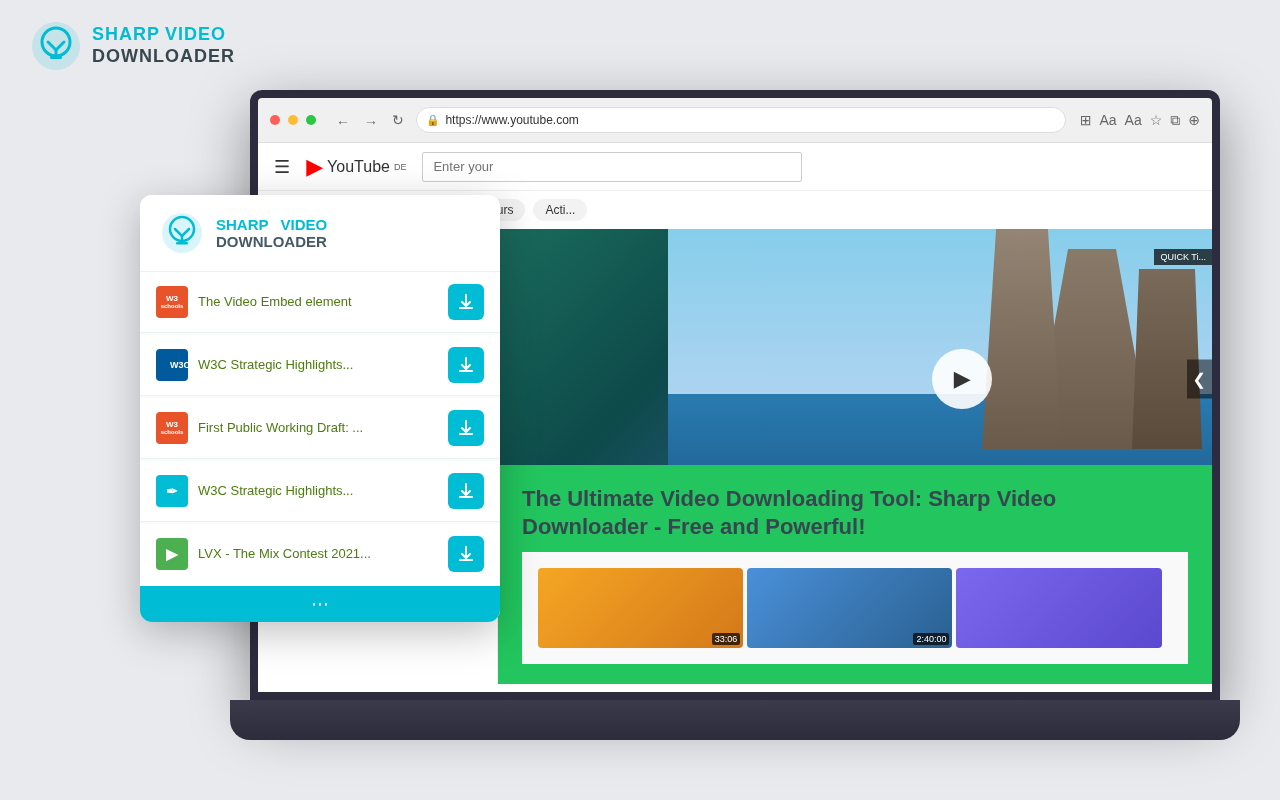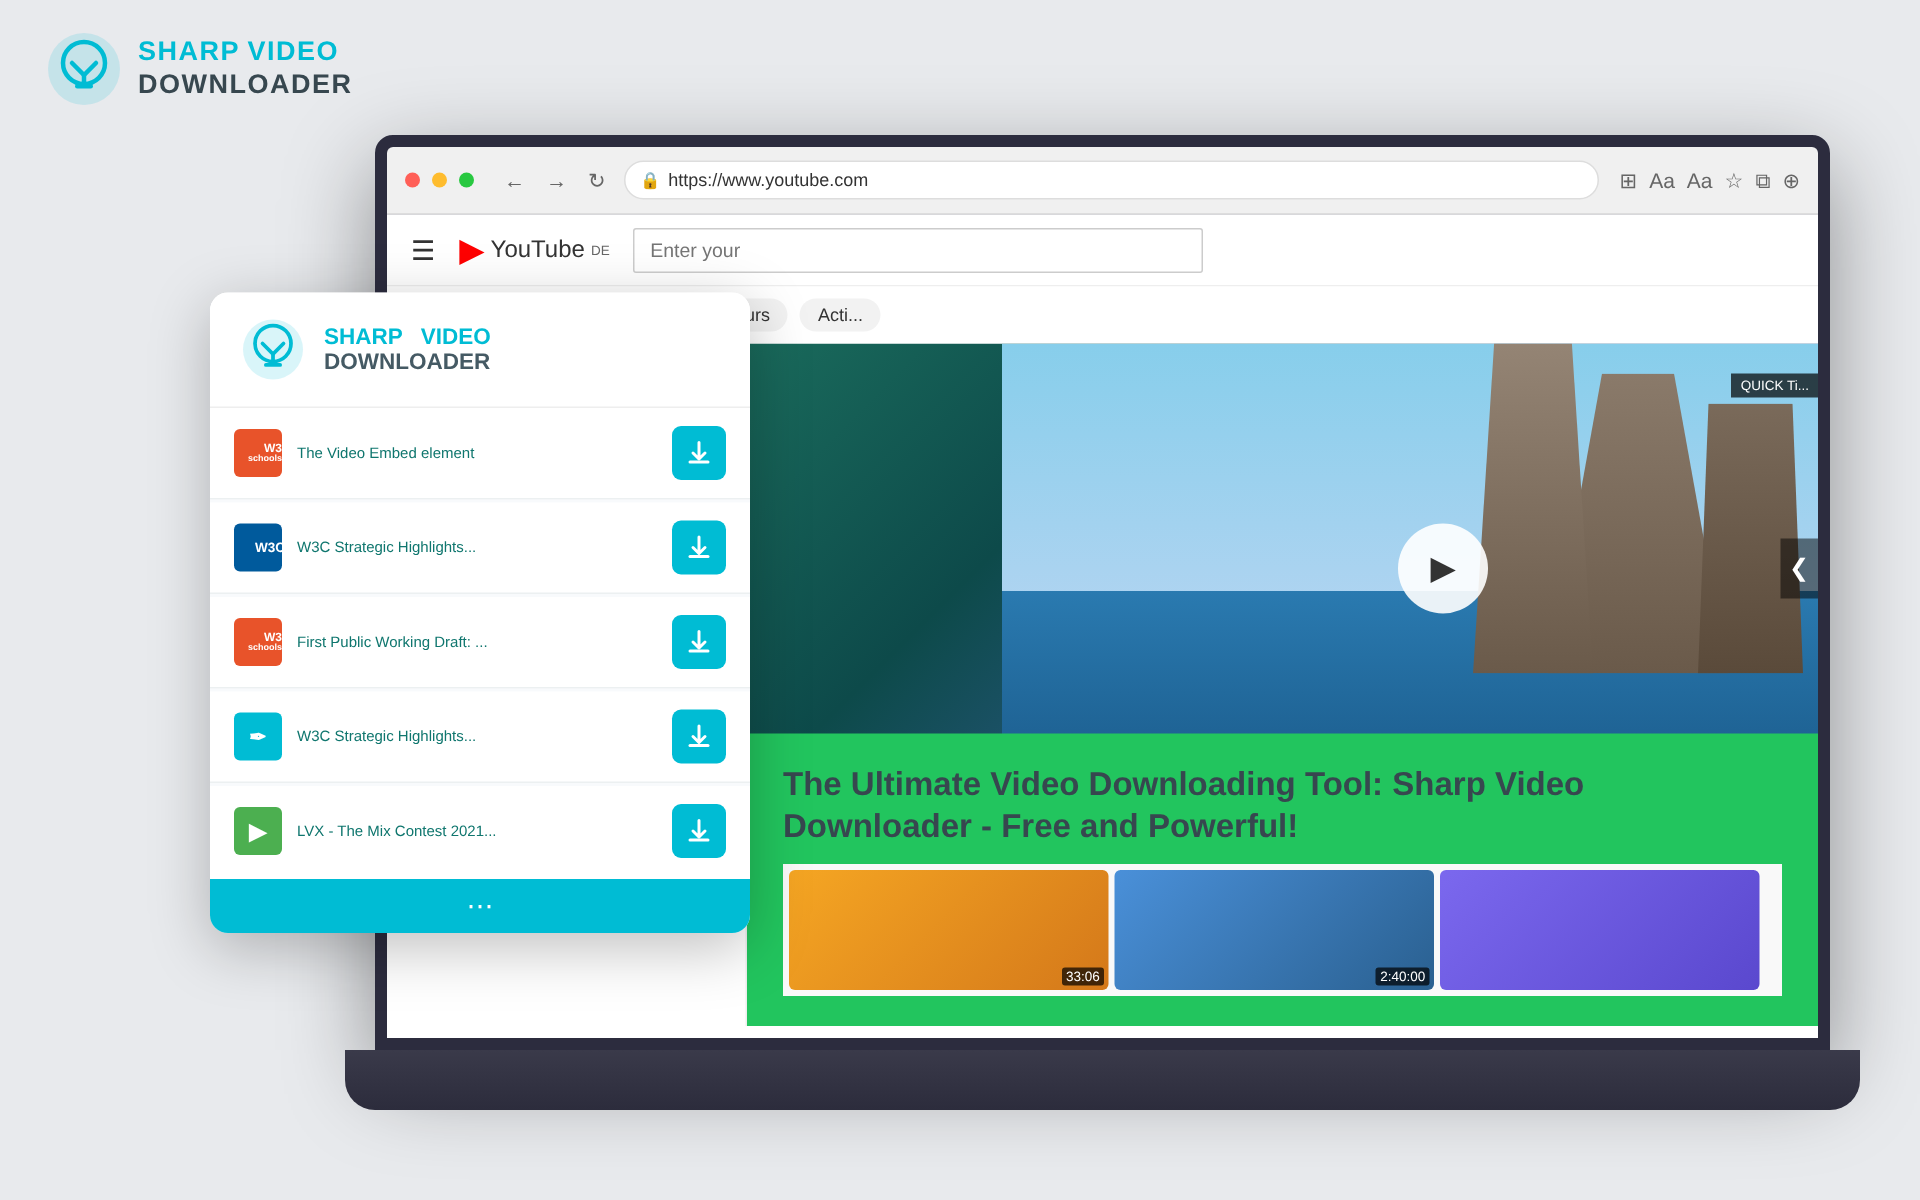--- a/index.html
+++ b/index.html
@@ -315,31 +315,31 @@
       gap: 10px;
       background: white;
       margin-bottom: 2px;
     }
     .svd-item:last-child { border-bottom: none; }
     .svd-item-icon {
       width: 32px;
       height: 32px;
       border-radius: 4px;
       display: flex;
-      align-items: flex-end;
+      align-items: center;
       justify-content: center;
       font-size: 13px;
       font-weight: 700;
       flex-shrink: 0;
       overflow: hidden;
     }
     .svd-item-title {
       flex: 1;
-      font-size: 10px;
-      color: #0f766e;
+      font-size: 13px;
+      color: #4d7c0f;
       line-height: 1.3;
       overflow: hidden;
       white-space: nowrap;
       text-overflow: ellipsis;
     }
     .svd-download-btn {
       width: 36px;
       height: 36px;
       background: #00bcd4;
       border-radius: 6px;
@@ -557,21 +557,21 @@
               <div style="width:28px;height:28px;border-radius:50%;background:#888;display:flex;align-items:center;justify-content:center;font-size:11px;color:white;">N</div>
               <span style="color:white;font-size:12px;font-weight:500;">Nirvana - Lithium</span>
             </div>
 
             <div style="position:absolute;right:0;top:50%;transform:translateY(-50%);background:rgba(0,0,0,0.5);color:white;padding:10px 6px;cursor:pointer;font-size:16px;">❮</div>
           </div>
 
           <div class="promo-card">
             <div class="promo-title">The Ultimate Video Downloading Tool: Sharp Video Downloader - Free and Powerful!</div>
 
-            <div class="video-thumbs" style="margin-top:10px;padding:4px;">
+            <div class="video-thumbs" style="margin-top:10px;padding:16px;">
               <div class="thumb-item thumb-1">
                 <span class="thumb-duration">33:06</span>
               </div>
               <div class="thumb-item thumb-2">
                 <span class="thumb-duration">2:40:00</span>
               </div>
               <div class="thumb-item thumb-3"></div>
             </div>
           </div>
         </div>

